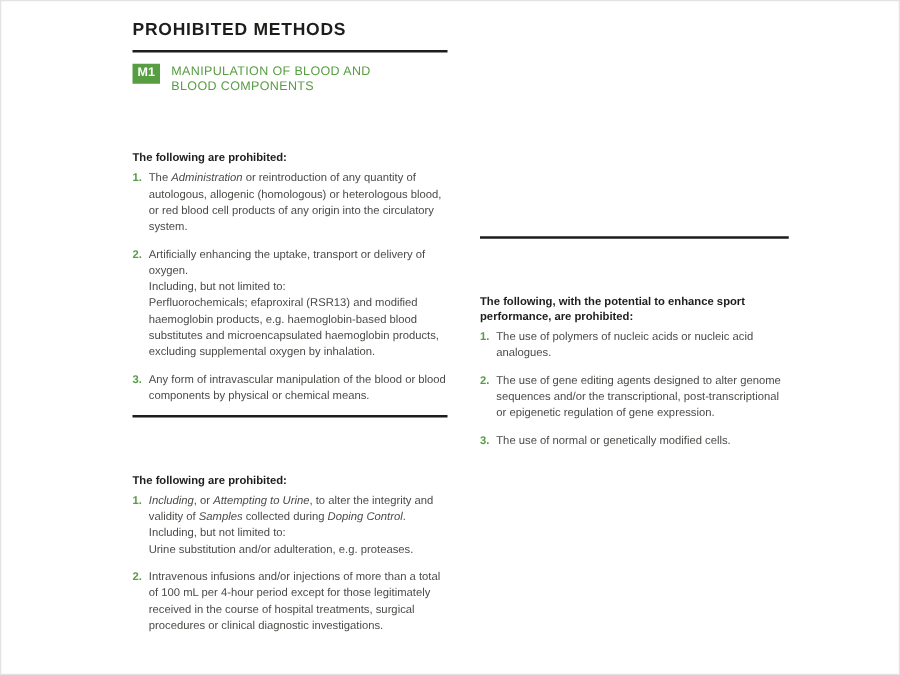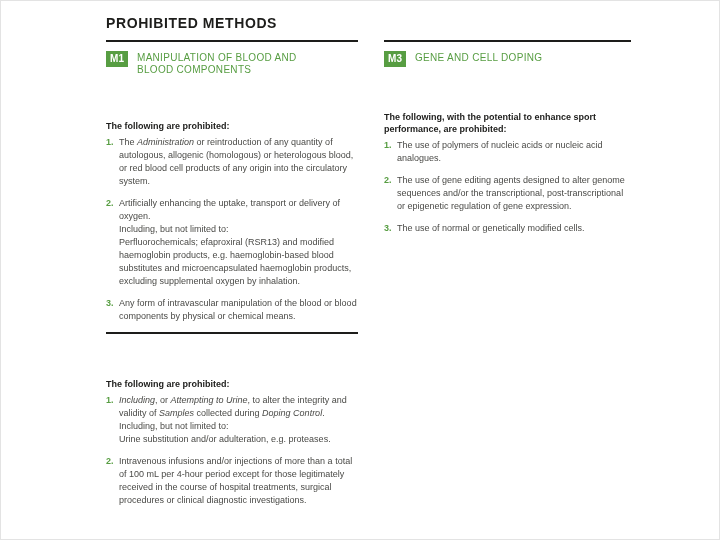--- a/index.html
+++ b/index.html
@@ -26,20 +26,21 @@
     font-size:14px;
     line-height:16px;
     font-weight:bold;
     letter-spacing:0.6px;
     color:var(--ink);
     margin-bottom:9px;
   }
   .columns{
     display:flex;
     gap:26px;
+    align-items:center;
   }
   .col-left{width:252px;flex:none;}
   .col-right{width:247px;flex:none;}
   .rule{
     height:2px;
     background:var(--ink);
     margin-bottom:9px;
   }
   .rule.mid{margin-top:3px;}
   .sec-head{
@@ -148,24 +149,20 @@
           <span class="num">2.</span>
           <span class="txt"><span>Intravenous infusions and/or injections of more than a total of 100 mL per 4-hour period except for those legitimately received in the course of hospital treatments, surgical procedures or clinical diagnostic investigations.</span></span>
         </div>
       </section>
     </div>
 
     <div class="col-right">
       <div class="rule"></div>
 
       <section>
-        <div class="sec-head">
-          <span class="badge">M3</span>
-          <h2 class="sec-title">GENE AND CELL DOPING</h2>
-        </div>
         <p class="intro">The following, with the potential to enhance sport performance, are prohibited:</p>
 
         <div class="item">
           <span class="num">1.</span>
           <span class="txt"><span>The use of polymers of nucleic acids or nucleic acid analogues.</span></span>
         </div>
 
         <div class="item">
           <span class="num">2.</span>
           <span class="txt"><span>The use of gene editing agents designed to alter genome sequences and/or the transcriptional, post-transcriptional or epigenetic regulation of gene expression.</span></span>

